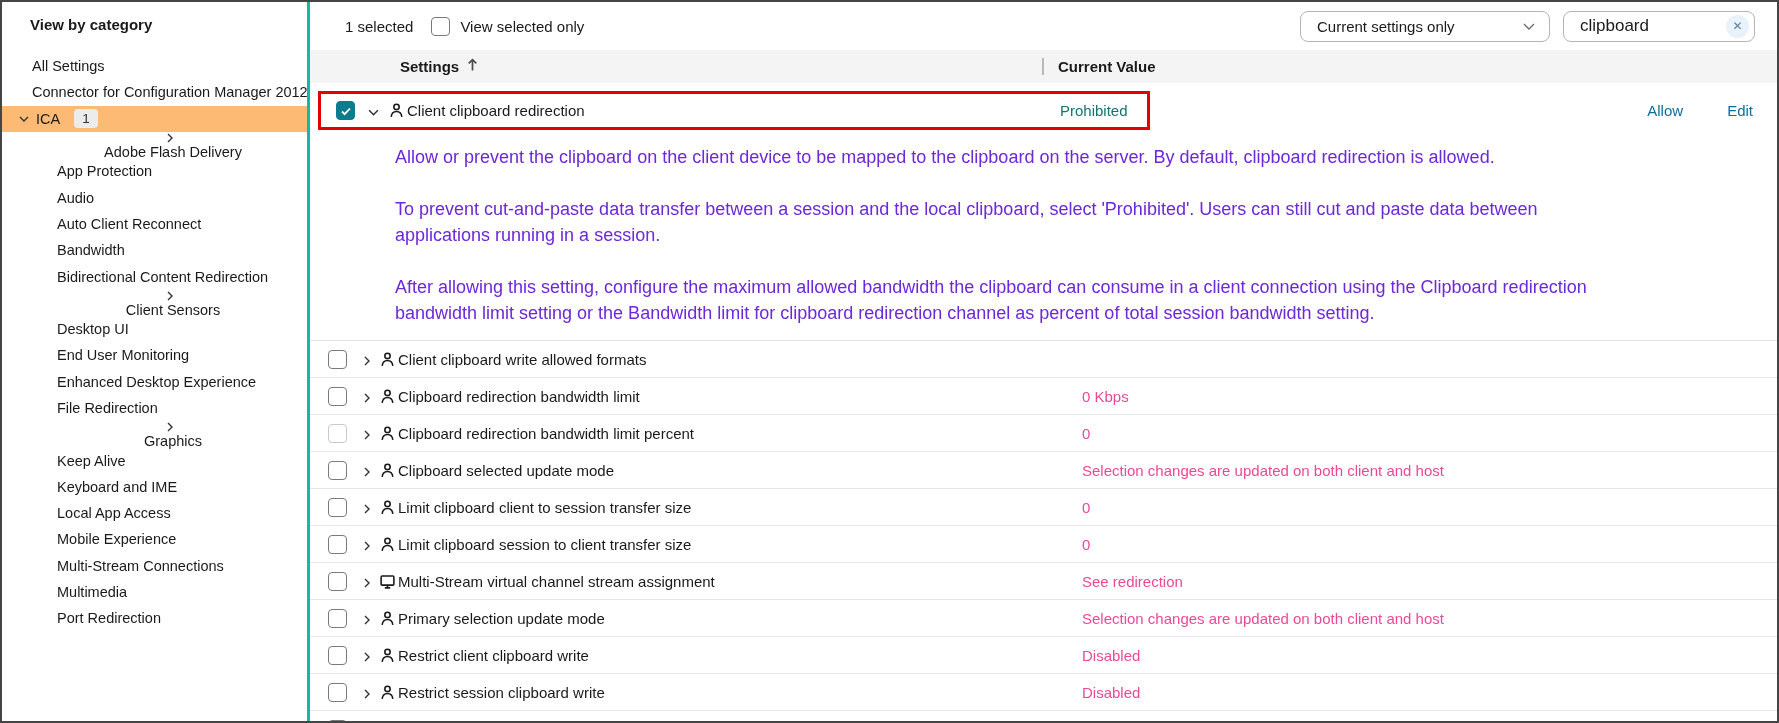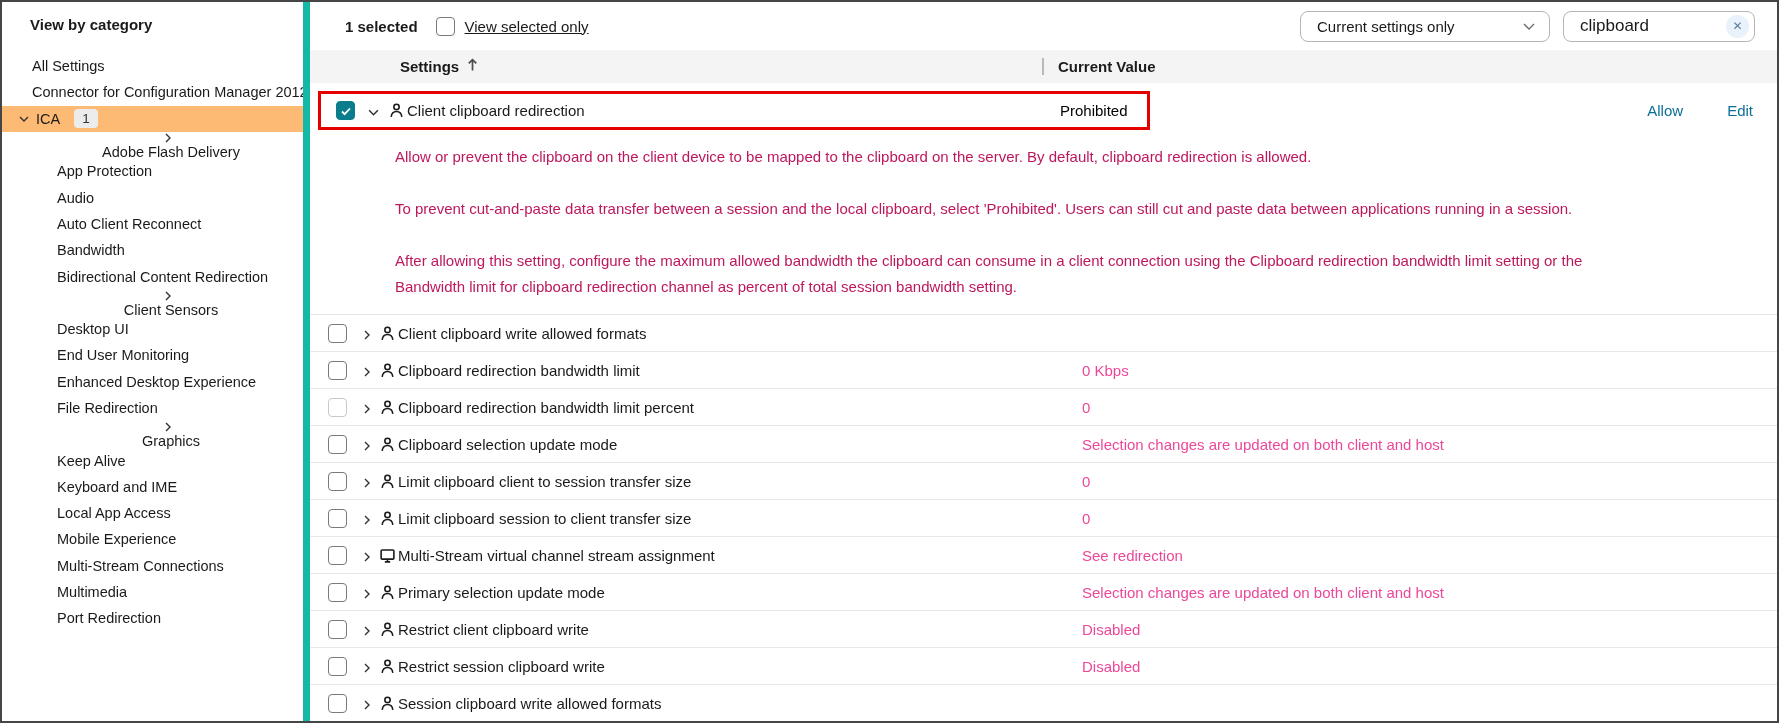--- a/index.html
+++ b/index.html
@@ -2,64 +2,64 @@
 <html><head>
 <meta charset="utf-8">
 <style>
   * { box-sizing: border-box; }
   html,body { margin:0; padding:0; background:#fff; }
   body { font-family: "Liberation Sans", sans-serif; color:#1a1a1a; }
   .screen { width:1779px; height:723px; border:2px solid #454545; background:#fff;
             display:flex; overflow:hidden; }
 
   
-  .sidebar { width:308px; flex:0 0 308px; border-right:7px solid #14b8a6; padding-top:14px; overflow:hidden; }
+  .sidebar { width:308px; flex:0 0 308px; border-right:3px solid #14b8a6; padding-top:14px; overflow:hidden; }
   .sb-title { font-weight:bold; font-size:15px; padding-left:28px; margin-bottom:20px; }
   .s-item { height:26.3px; display:flex; align-items:center; font-size:14.5px; cursor:pointer; white-space:nowrap; }
   .s-item.lvl0 { padding-left:30px; }
   .s-item.lvl1 { padding-left:55px; }
   .s-item.lvl1.has-chev { padding-left:37px;flex-direction:column; }
   .s-item.root-sel { padding-left:16px; background:#fdba74; }
   .s-item .chev { display:inline-flex; margin-right:6px; }
   .s-item .chev svg { stroke:#333; }
   .badge { background:#ececec; border-radius:4px; font-size:13.5px; padding:2px 8px; margin-left:14px; color:#333; }
 
   
   .main { flex:1 1 auto; display:flex; flex-direction:column; overflow:hidden; }
 
   .toolbar { height:48px; flex:0 0 48px; display:flex; align-items:center; padding:0 22px 0 35px; }
-  .sel-count { font-weight:bold; font-size:15px; margin-right:18px; }
+  .sel-count { font-weight:normal; font-size:15px; margin-right:18px; }
   .cb { width:19px; height:19px; border:1.5px solid #7a7a7a; border-radius:4px; background:#fff; display:inline-block; flex:0 0 auto; }
   .cb.faint { border-color:#c9c9c9; }
   .cb.checked { background:#0b7c8b; border-color:#0b7c8b; color:#fff; display:inline-flex; align-items:center; justify-content:center; font-size:13px; }
-  .vso-label { font-size:15px; margin-left:10px;text-decoration:underline; }
+  .vso-label { font-size:15px; margin-left:10px; }
   .toolbar-right { margin-left:auto; display:flex; align-items:center; gap:13px; }
   .dropdown { width:250px; height:31px; border:1px solid #b5b5b5; border-radius:8px; display:flex; align-items:center; padding:0 12px 0 16px; font-size:15px; cursor:pointer; }
   .dropdown svg { margin-left:auto; stroke:#6b6b6b; }
   .searchbox { width:192px; height:31px; border:1px solid #b5b5b5; border-radius:8px; display:flex; align-items:center; padding:0 5px 0 14px; }
   .searchbox input { border:none; outline:none; font-size:17px; width:130px; font-family:"Liberation Sans",sans-serif; color:#1a1a1a; background:transparent; }
   .clear-btn { margin-left:auto; width:23px; height:23px; border-radius:50%; background:#e9f1fa; color:#5c7折; color:#5c7da0; font-size:12px; display:flex; align-items:center; justify-content:center; cursor:pointer; }
 
   .thead { height:33px; flex:0 0 33px; background:#f4f4f4; display:flex; align-items:center; position:relative; font-size:15px; font-weight:bold; }
   .th-settings { position:absolute; left:90px; display:flex; align-items:center; gap:7px; }
   .sort-ico svg { stroke:#4d4d4d; }
   .th-sep { position:absolute; left:732px; width:1.5px; height:17px; background:#b9b9b9; }
   .th-value { position:absolute; left:748px; }
 
   .sel-row { height:55px; flex:0 0 55px; position:relative; background:#fff; }
   .red-box { position:absolute; left:8px; top:8px; width:832px; height:39px; border:3px solid #e50000; pointer-events:none; }
   .sel-row .cb { position:absolute; left:26px; top:18px; }
   .sel-row .exp-chev { position:absolute; left:57px; top:22px; }
   .sel-row .row-ico { position:absolute; left:78px; top:19px; }
   .sel-name { position:absolute; left:97px; top:19px; font-size:15px; }
-  .sel-value { position:absolute; left:750px; top:19px; font-size:15px; color:#000000; }
+  .sel-value { position:absolute; left:750px; top:19px; font-size:15px; color:#0f766e; }
   .row-links { position:absolute; right:24px; top:19px; display:flex; gap:44px; }
   .row-links a { color:#0b6e99; font-size:15px; text-decoration:none; cursor:pointer; }
 
-  .desc { padding:6px 164px 14px 85px; font-size:15px; line-height:26px; border-bottom:1px solid #e4e4e4; color:#be185d; }
+  .desc { padding:6px 164px 14px 85px; font-size:18px; line-height:26px; border-bottom:1px solid #e4e4e4; color:#6d28d9; }
   .desc p { margin:0 0 26px 0; }
   .desc p:last-child { margin-bottom:0; }
 
   .rows { flex:1 1 auto; overflow:hidden; }
   .row { height:37px; position:relative; border-bottom:1px solid #e8e8e8; background:#fff; }
   .row .cb { position:absolute; left:18px; top:9px; }
   .row .chev { position:absolute; left:51px; top:12px; }
   .row .chev svg { stroke:#333; }
   .row .row-ico { position:absolute; left:69px; top:10px; }
   .row-name { position:absolute; left:88px; top:10px; font-size:15px; white-space:nowrap; }
@@ -266,21 +266,21 @@
 
       <div class="row">
         <span class="cb"></span>
         <span class="chev"><svg width="12" height="12" viewBox="0 0 12 12" fill="none" stroke-width="1.4">
               <path d="M4 2l4 4-4 4"></path>
             </svg></span>
         <span class="row-ico"><svg width="17" height="17" viewBox="0 0 16 16" fill="none" stroke-width="1.5">
               <circle cx="8" cy="4.6" r="2.5"></circle>
               <path d="M3 14c.3-3 2.3-5 5-5s4.7 2 5 5"></path>
             </svg></span>
-        <span class="row-name">Clipboard selection update mode</span>
+        <span class="row-name">Clipboard selected update mode</span>
         <span class="row-value">Selection changes are updated on both client and host</span>
       </div>
 
       <div class="row">
         <span class="cb"></span>
         <span class="chev"><svg width="12" height="12" viewBox="0 0 12 12" fill="none" stroke-width="1.4">
               <path d="M4 2l4 4-4 4"></path>
             </svg></span>
         <span class="row-ico"><svg width="17" height="17" viewBox="0 0 16 16" fill="none" stroke-width="1.5">
               <circle cx="8" cy="4.6" r="2.5"></circle>

